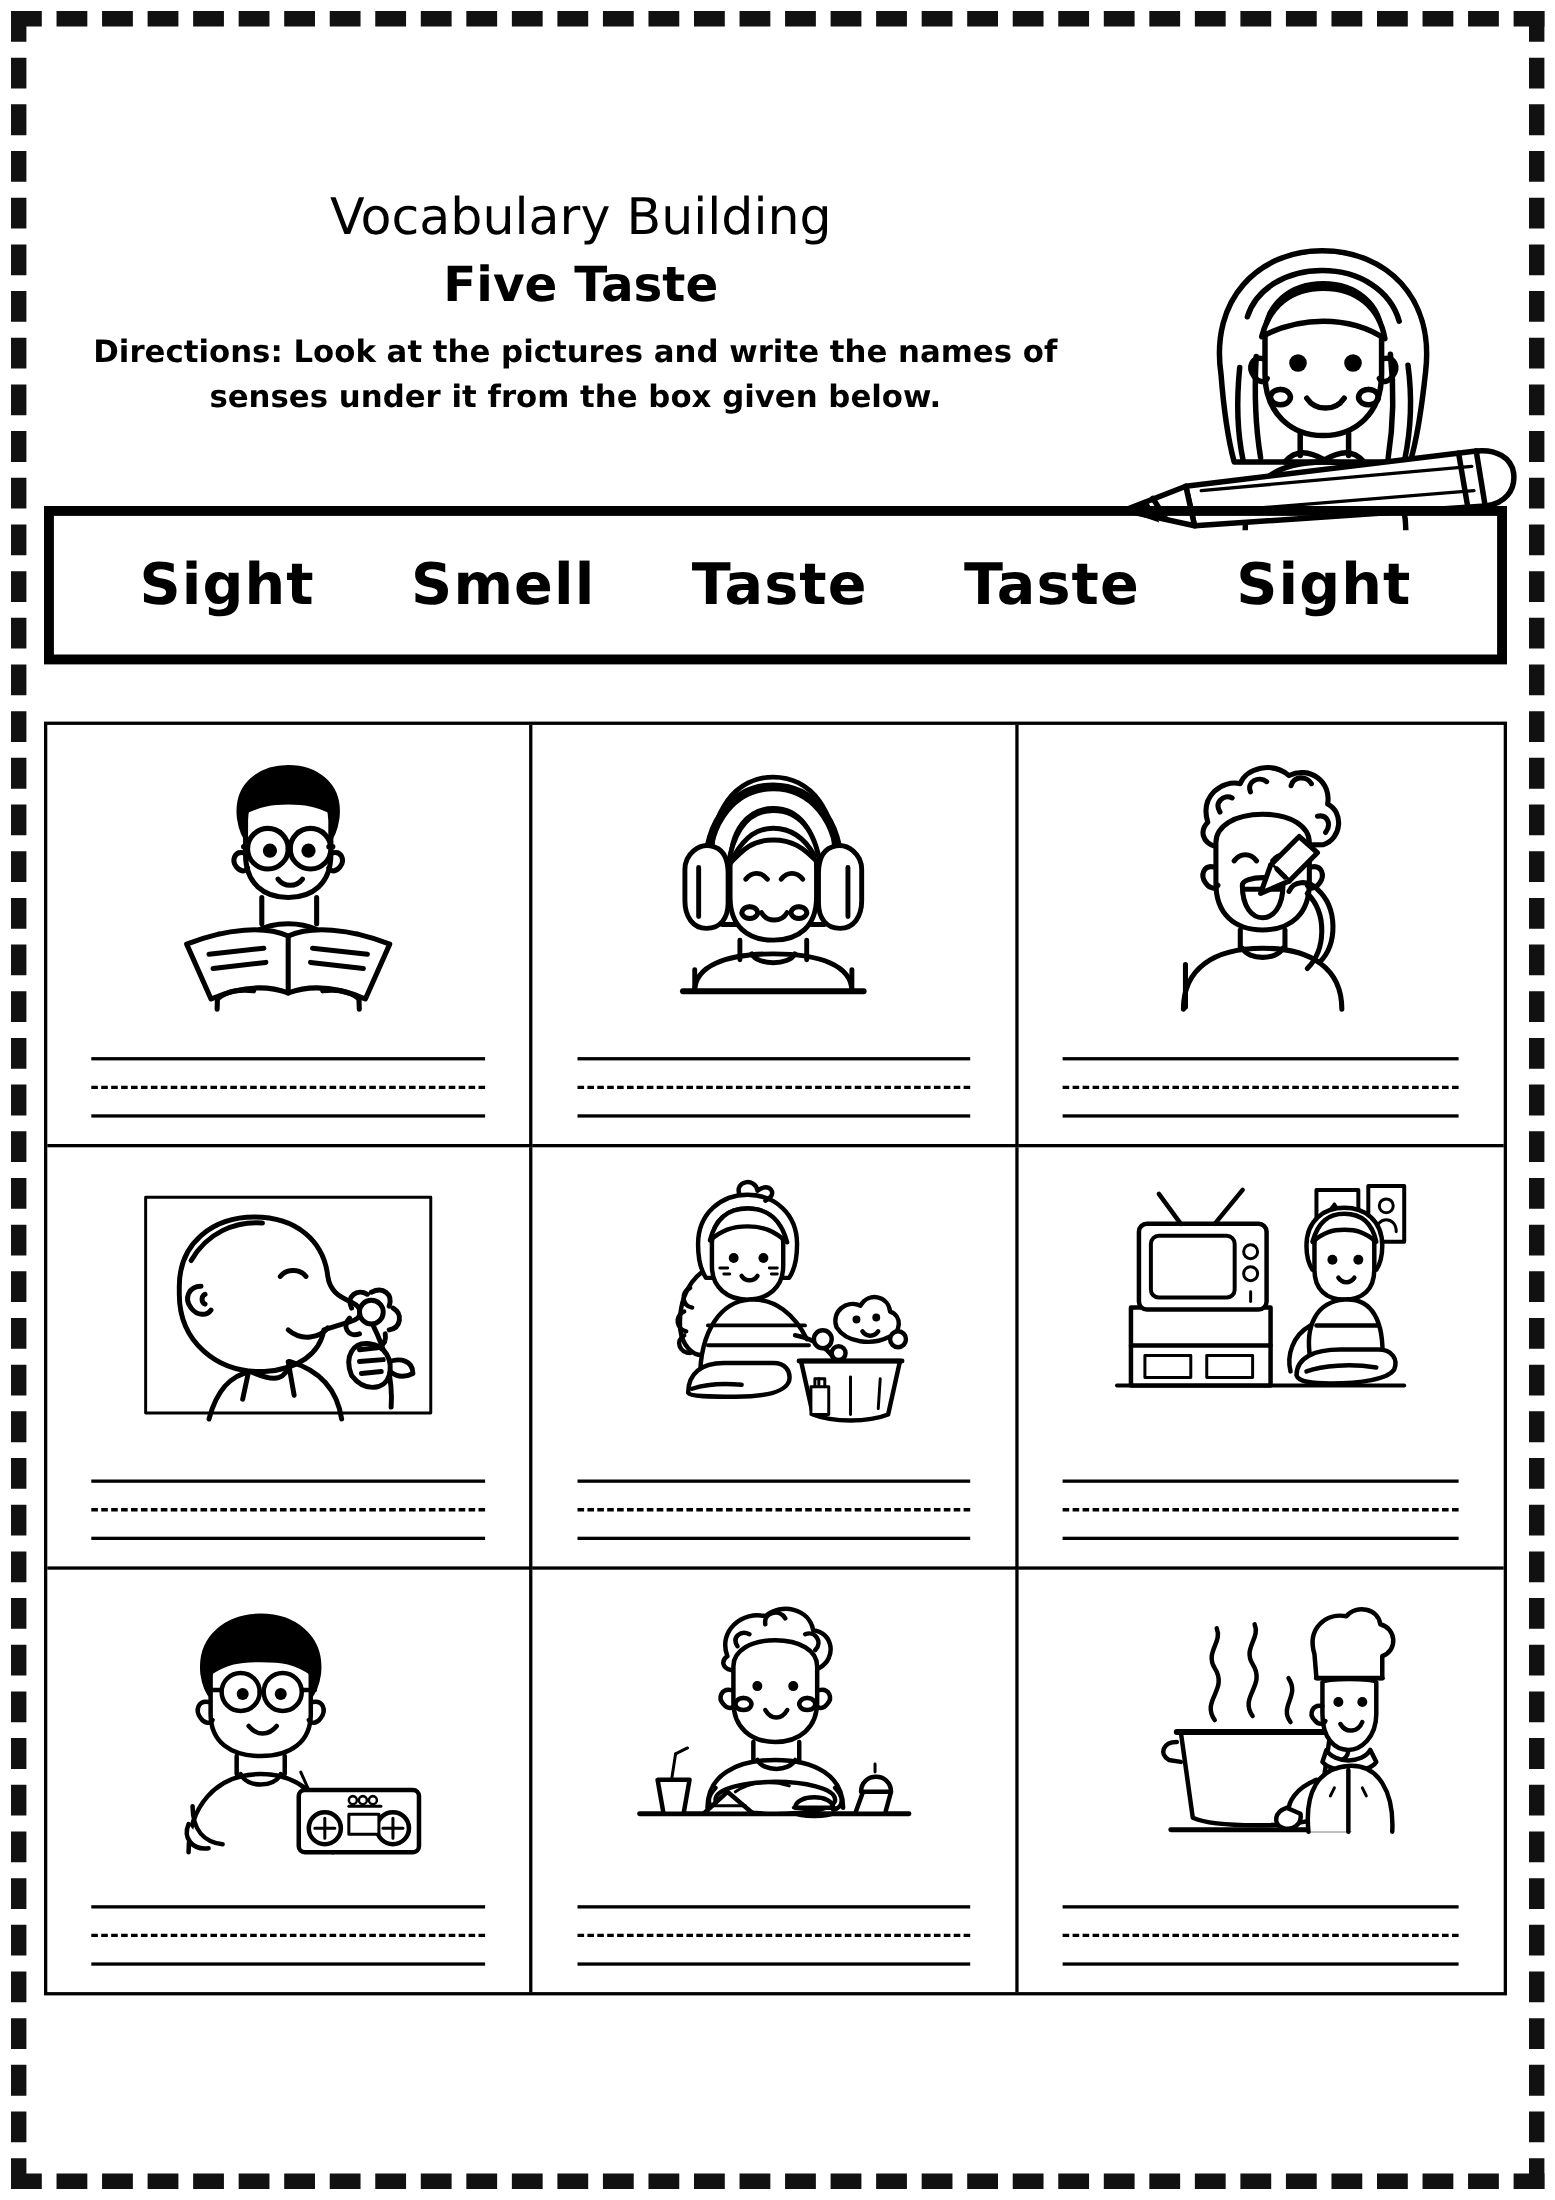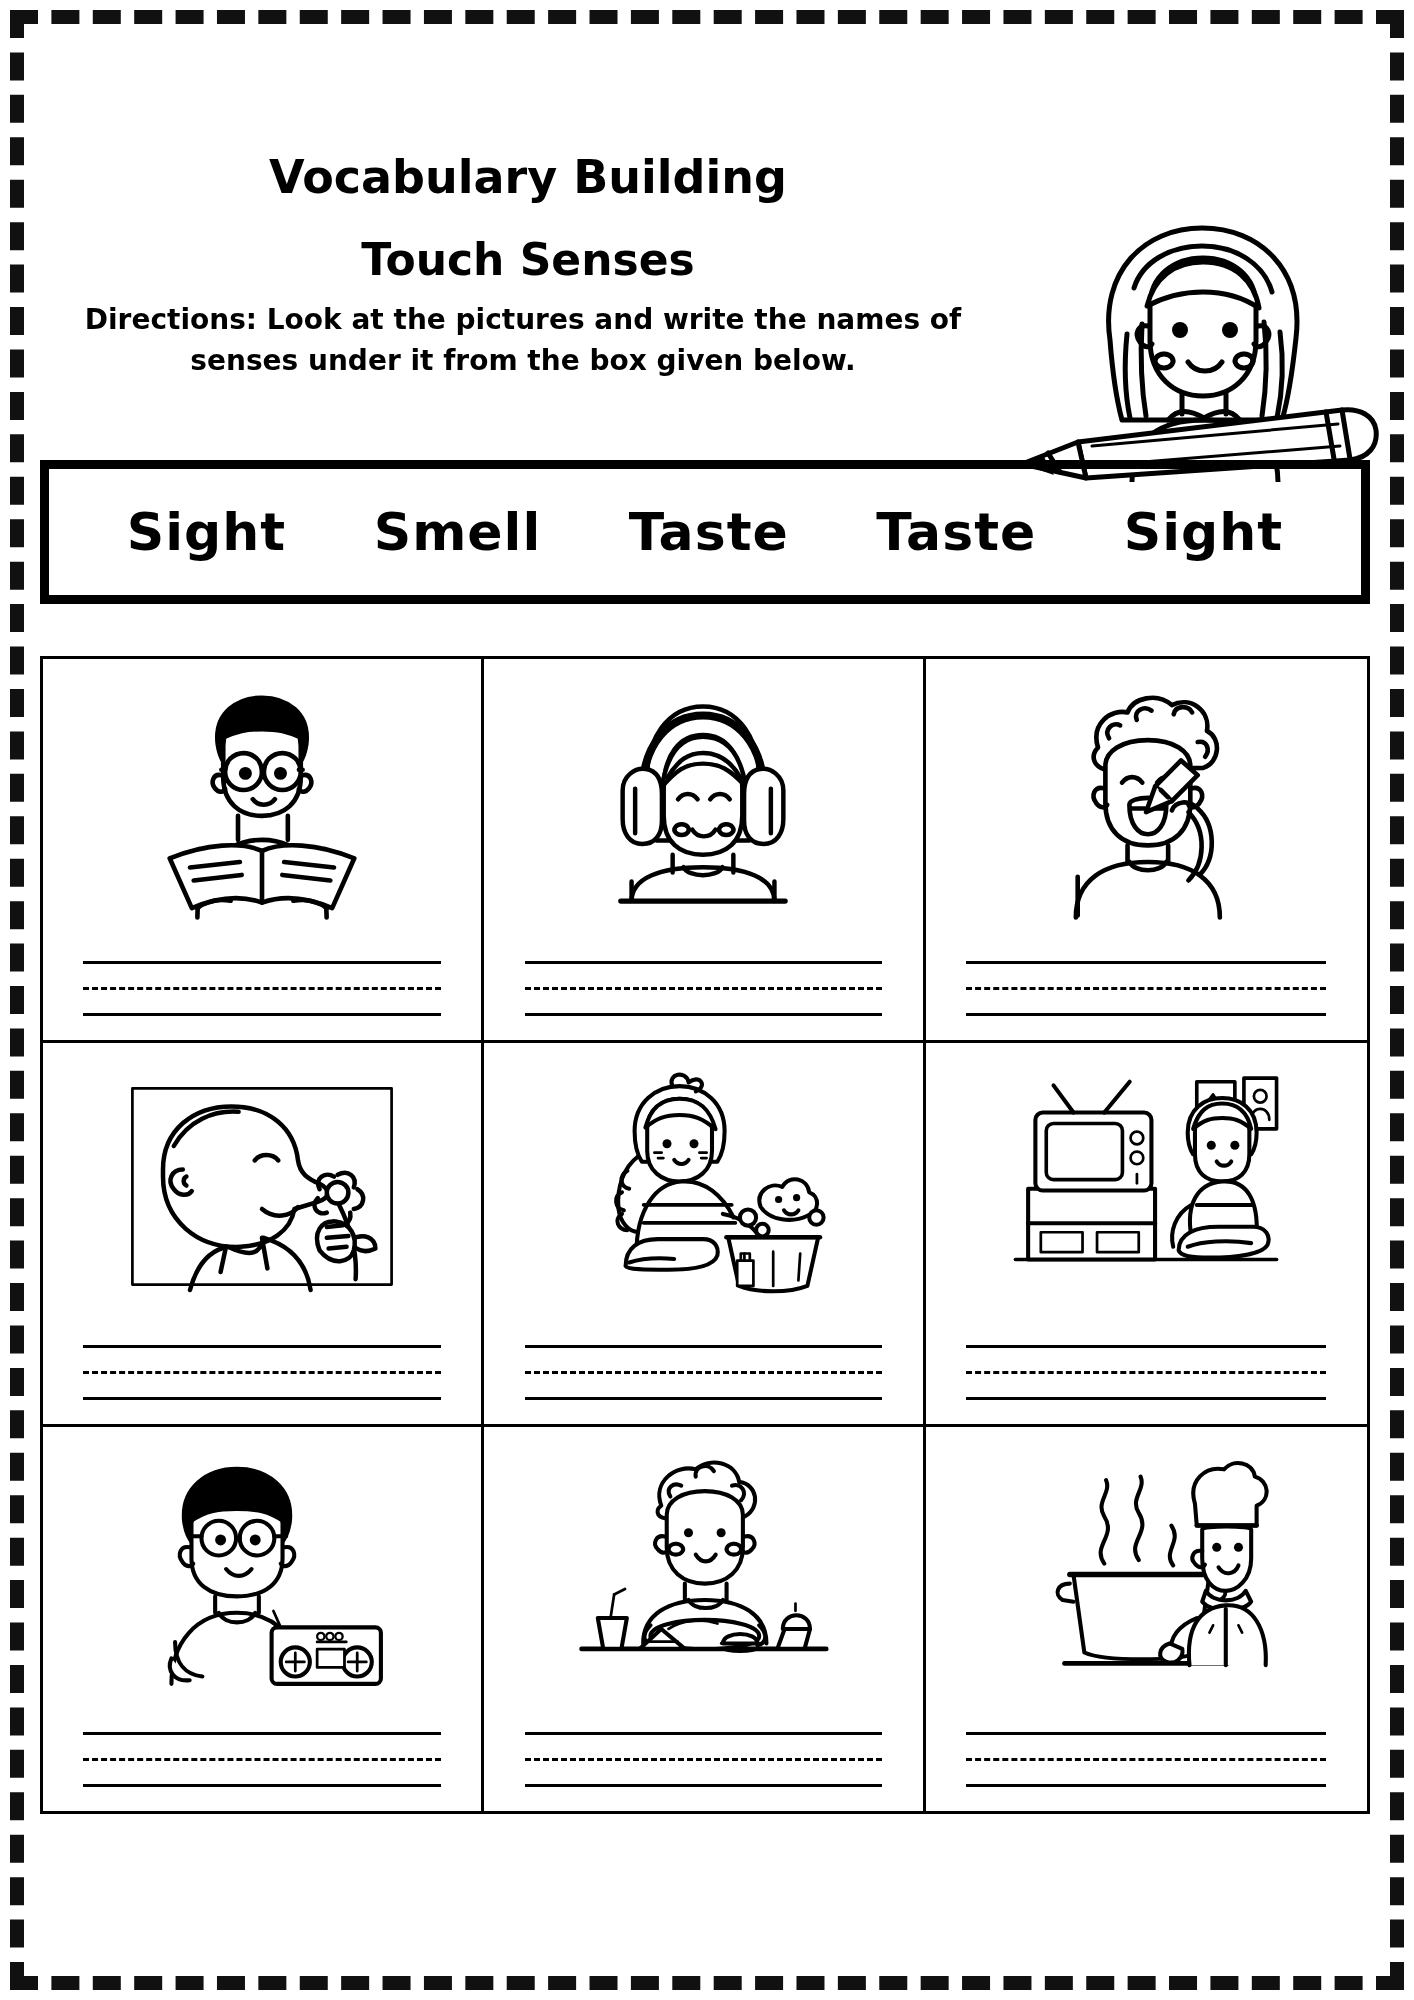--- a/index.html
+++ b/index.html
@@ -61,25 +61,25 @@
     display: inline-block;
     width: 350px;
     border-bottom: 6px solid #000;
     margin: 0 0 6px 2px;
   }
 
   
   .title-main {
     position: absolute;
     left: 0;
-    top: 112px;
+    top: 132px;
     width: 980px;
     text-align: center;
     font-size: 46px;
-    font-weight: bold;
+    font-weight: normal;
   }
   .title-sub {
     position: absolute;
     left: 0;
     top: 196px;
     width: 980px;
     text-align: center;
     font-size: 44px;
     font-weight: bold;
   }
@@ -183,21 +183,21 @@
 </style>
 </head>
 <body>
 
 <div class="page-border"></div>
 
 <div class="sheet">
 
 
   <div class="title-main">Vocabulary Building</div>
-  <div class="title-sub">Touch Senses</div>
+  <div class="title-sub">Five Taste</div>
   <div class="directions">Directions: Look at the pictures and write the names of senses under it from the box given below.</div>
 
   <div class="girl-art">
     <svg viewBox="0 0 400 268" width="400" height="268" fill="none" stroke="#000" stroke-width="5" stroke-linecap="round" stroke-linejoin="round">
 
       <path d="M128 126 C118 58 162 14 220 14 C278 14 322 56 314 124 C311 152 306 186 300 206 L140 206 C134 184 130 152 128 126 Z" fill="#fff"></path>
 
       <path d="M152 74 C160 48 188 32 220 32 C254 32 282 50 290 78"></path>
       <path d="M145 120 C142 150 143 180 148 204"></path>
       <path d="M298 118 C302 148 300 180 295 204"></path>

